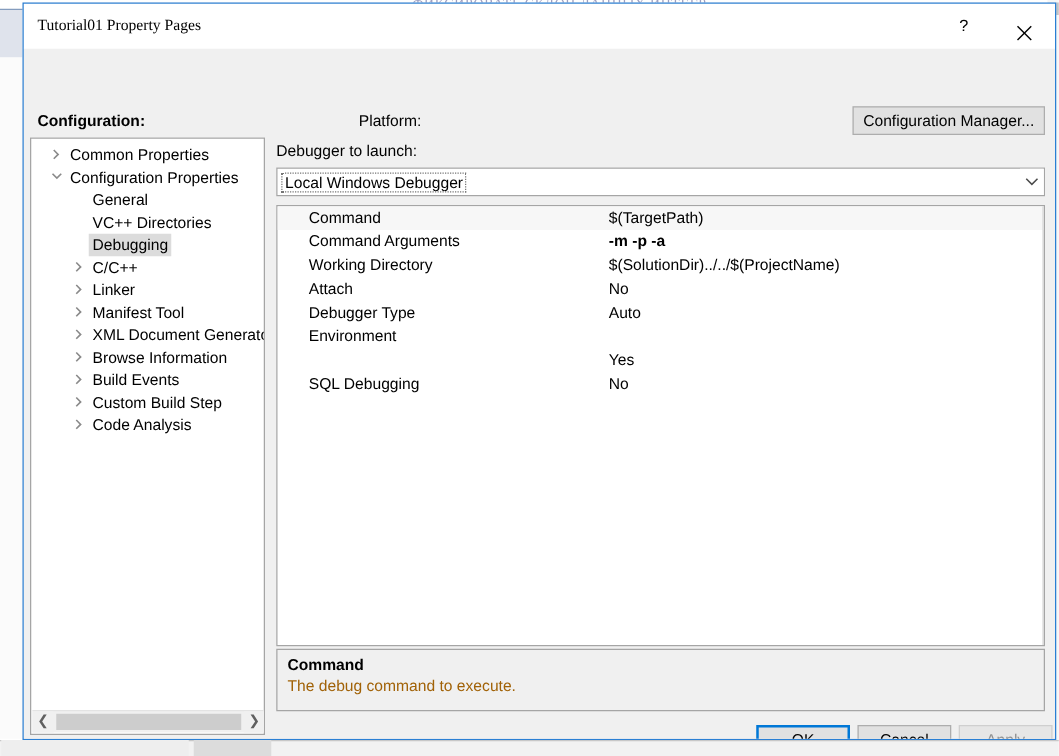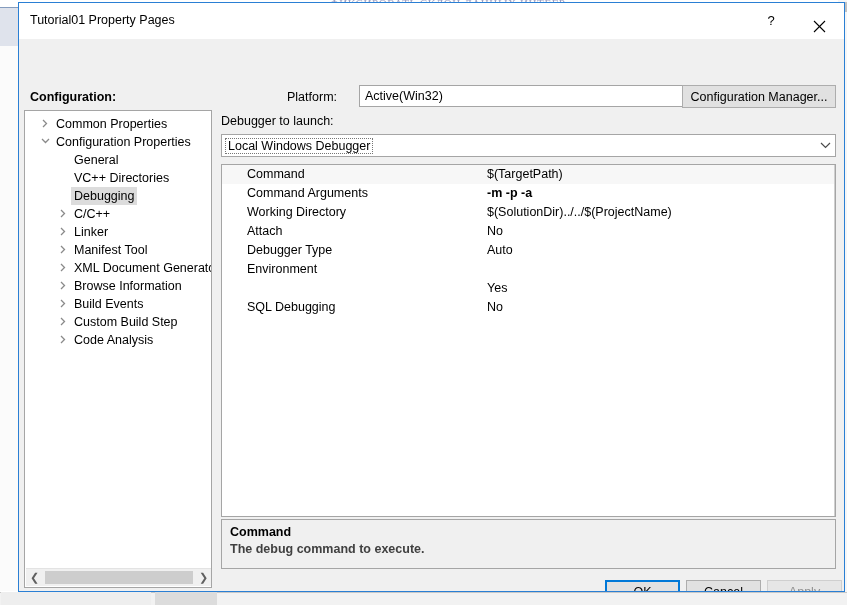--- a/index.html
+++ b/index.html
@@ -87,20 +87,21 @@
     background: #ffffff;
     border-bottom: 1px solid #ffffff;
   }
   .title-text {
     position: absolute;
     left: 11px;
     top: 10px;
     font-size: 12.5px;
     color: #000000;
     white-space: nowrap;
+    font-family: Liberation Serif, serif;
   }
   .tb-btn {
     position: absolute;
     top: 0;
     width: 46px;
     height: 35px;
     background: transparent;
     border: 0;
     cursor: default;
     color: #000;
@@ -324,23 +325,22 @@
     padding: 4px 8px;
   }
   #desc-title {
     font-size: 12.5px;
     font-weight: bold;
     color: #000;
     line-height: 17px;
   }
   #desc-body {
     font-size: 12.5px;
-    color: #404040;
+    color: #a16207;
     line-height: 17px;
-    font-weight: bold;
   }
 
   
   .dlg-btn {
     position: absolute;
     top: 541px;
     width: 75px;
     height: 23px;
     box-sizing: border-box;
     background: #e1e1e1;
@@ -396,28 +396,20 @@
     </button>
   </div>
 
   <div class="client">
 
     <div class="row-label" id="lbl-configuration">Configuration:</div>
 
 
     <div class="row-label" id="lbl-platform">Platform:</div>
 
-    <div class="combo" id="combo-platform">
-      <div class="combo-text">Active(Win32)</div>
-      <div class="combo-arrow">
-        <svg width="11" height="7" viewBox="0 0 11 7" aria-hidden="true">
-          <polyline points="1,1 5.5,5.5 10,1" fill="none" stroke="#4a4a4a" stroke-width="1.2"></polyline>
-        </svg>
-      </div>
-    </div>
 
     <button id="btn-config-manager">Configuration Manager...</button>
 
     <div id="tree-panel">
       <div id="tree-items" style="padding-top:4px;">
           <div class="tree-item level0"><span class="chev">
               <svg width="6" height="9" viewBox="0 0 6 9" style="margin-top:4px">
                 <polyline points="1,1 4.5,4.5 1,8" fill="none" stroke="#8a8a8a" stroke-width="1.3"></polyline>
               </svg>
             </span><span class="tlabel">Common Properties</span></div>

